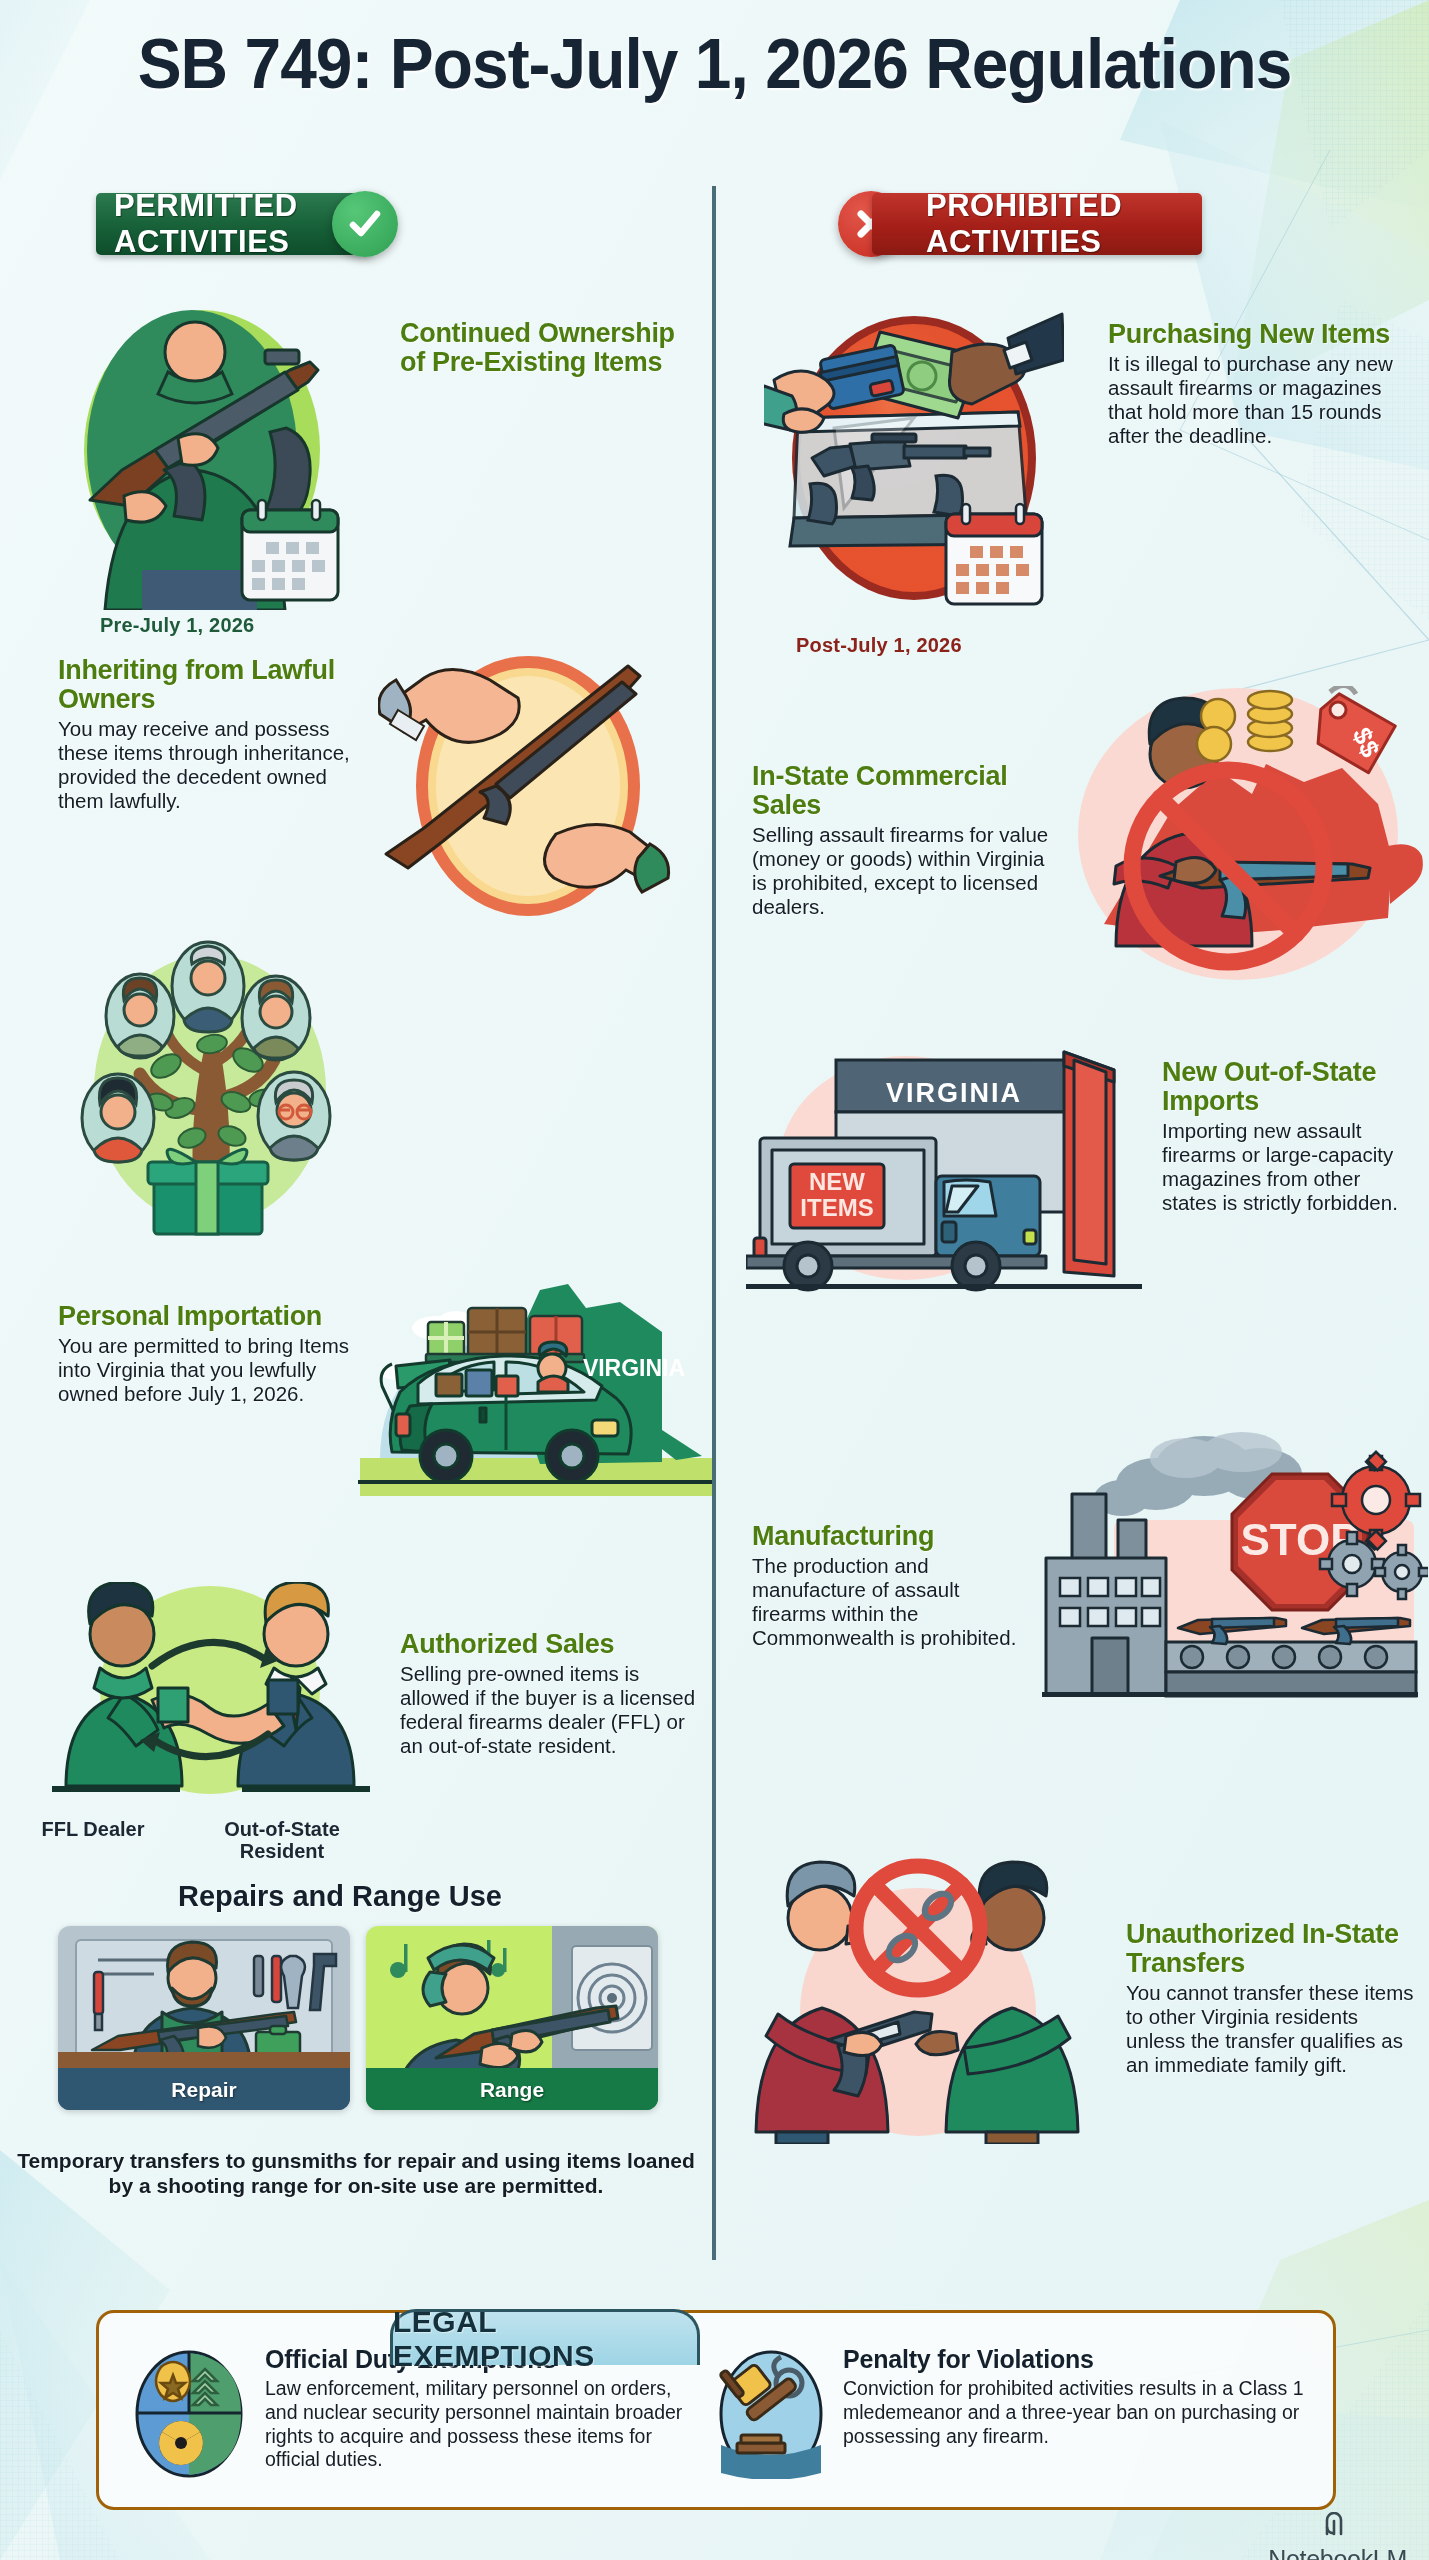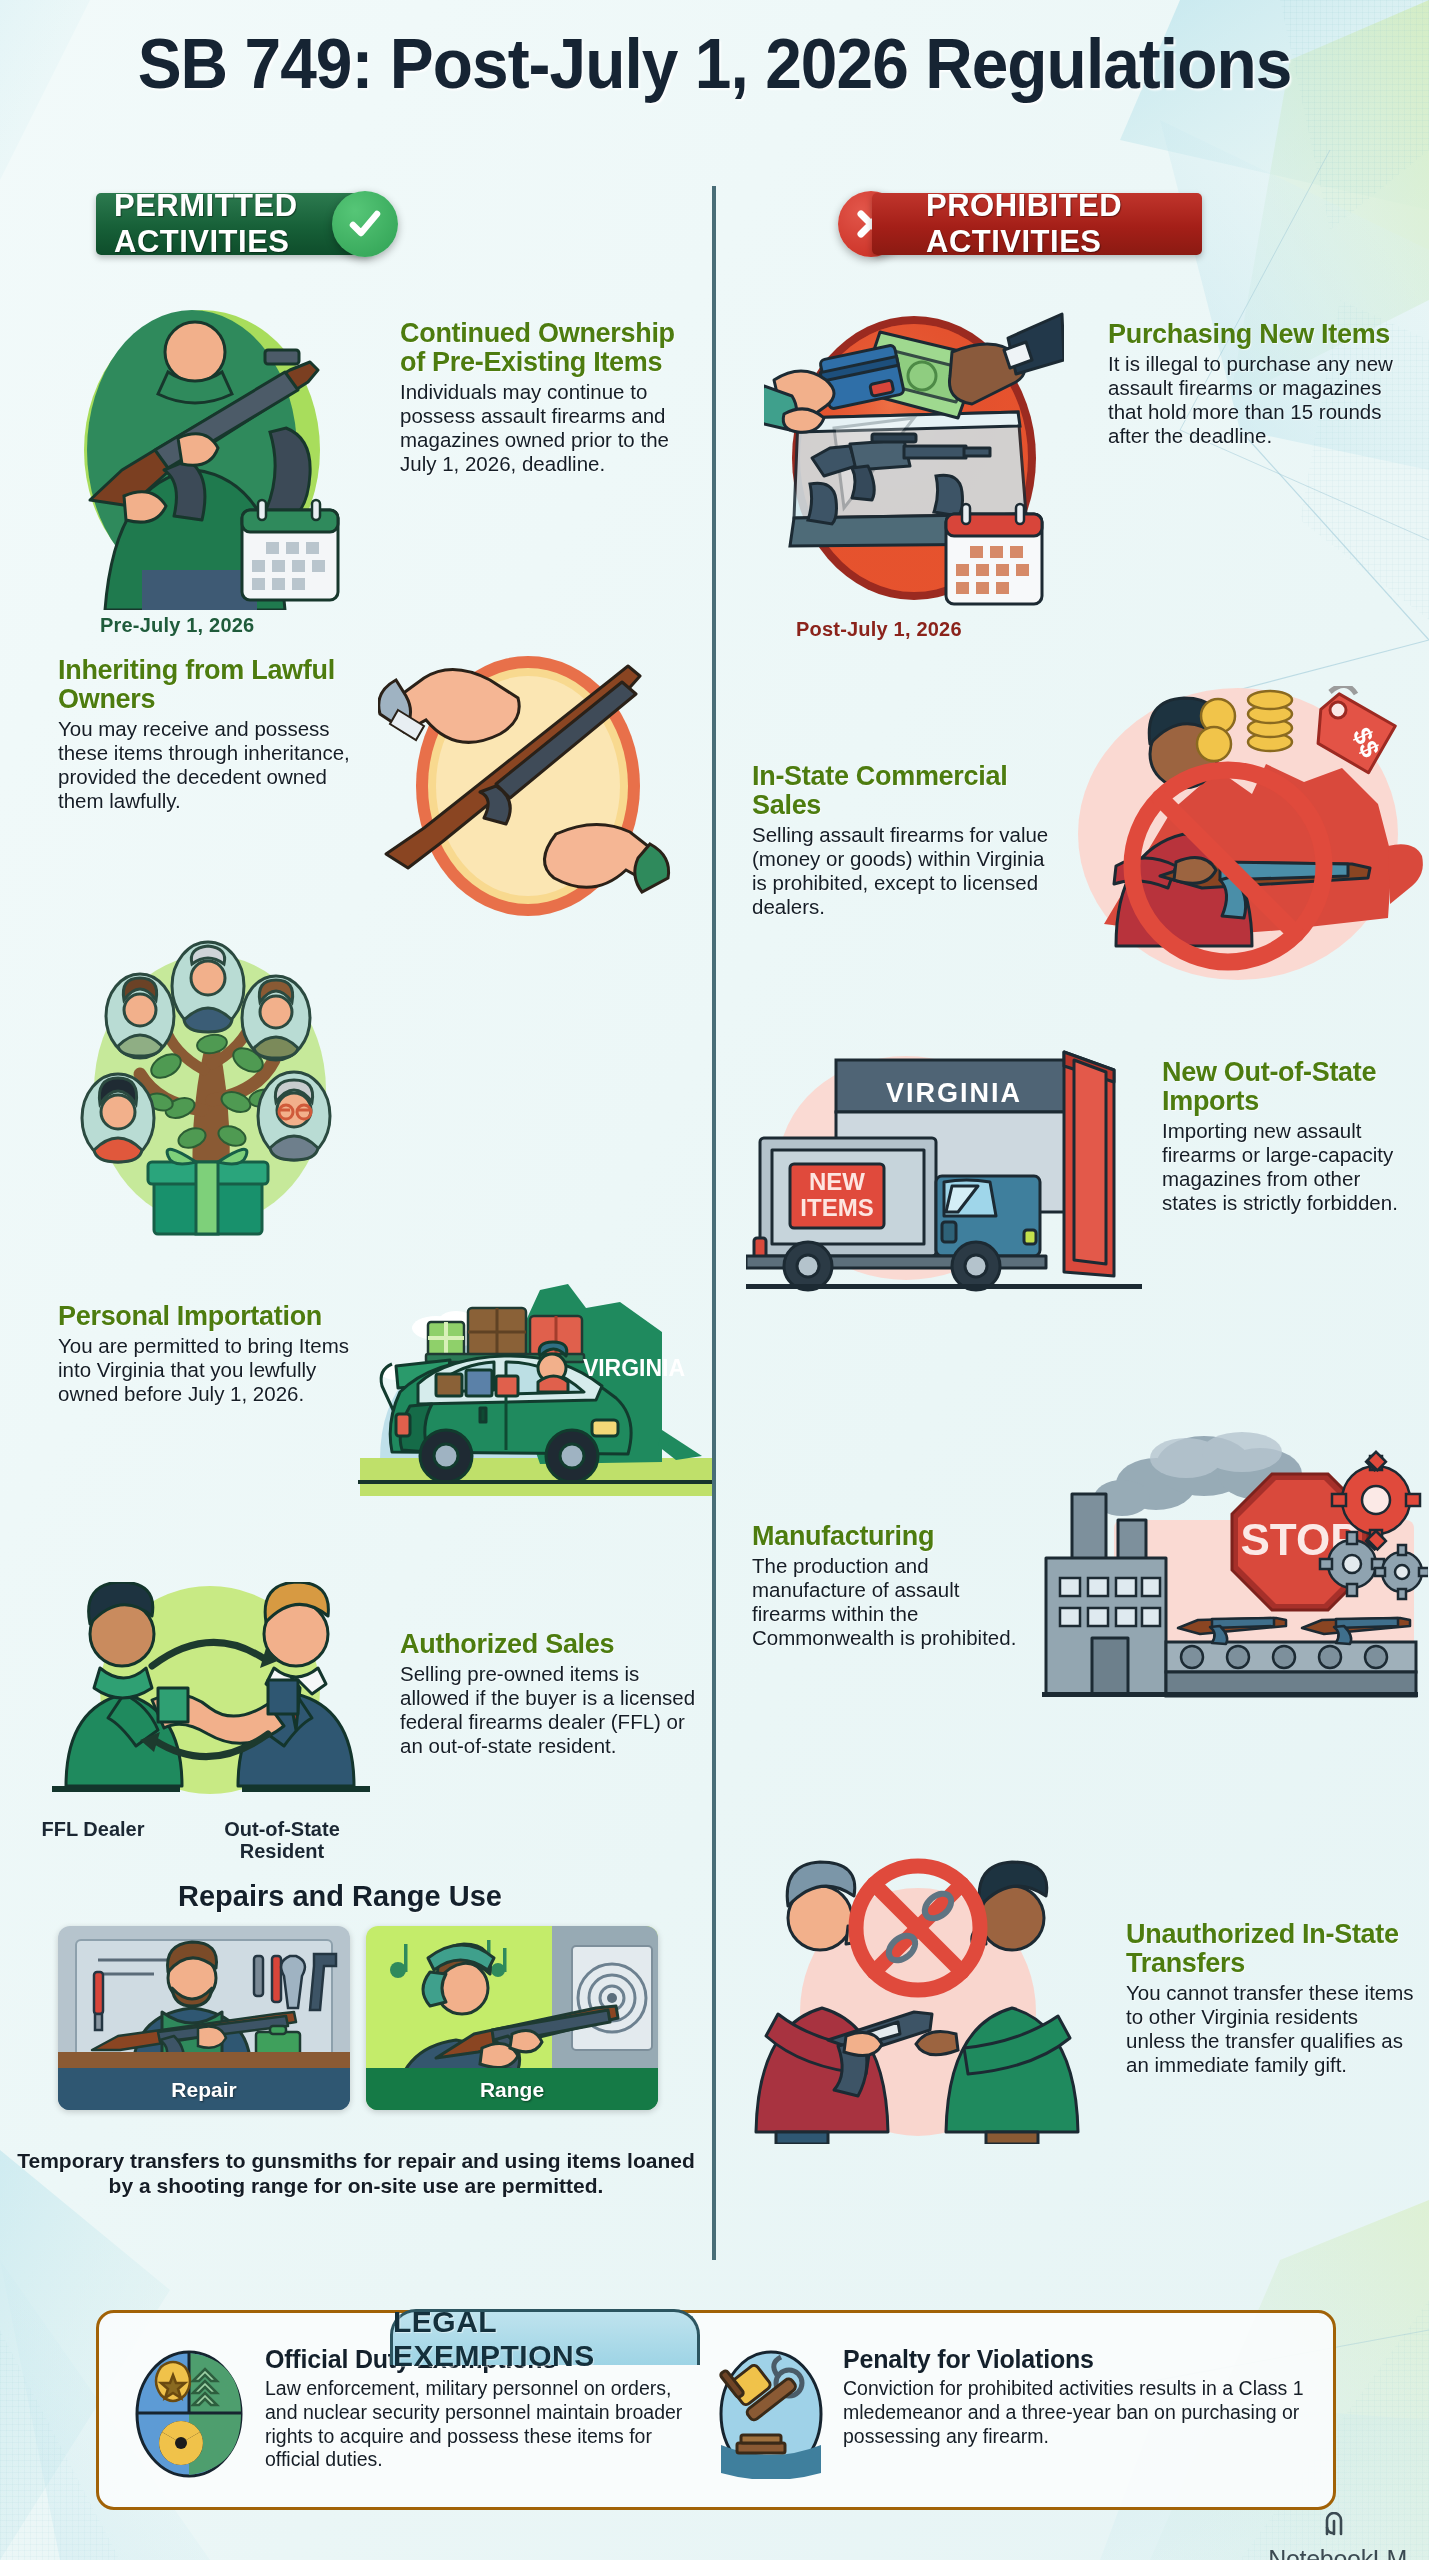--- a/index.html
+++ b/index.html
@@ -60,21 +60,21 @@
   
   .item { position:absolute; }
   .item .art { position:absolute; }
   .item .txt { position:absolute; }
   .h { font-size:27px; font-weight:bold; color:#4d7c0f; line-height:1.07;
        text-shadow:1px 1px 1px rgba(255,255,255,.7); letter-spacing:-.3px; }
   .b { font-size:20.5px; color:#151d26; line-height:1.17; margin-top:3px;
        text-shadow:1px 1px 1px rgba(255,255,255,.6); }
   .cap { font-size:20px; font-weight:bold; letter-spacing:.2px; }
   .cap-green { color:#1f5b3b; }
-  .cap-red { color:#8b231b; }
+  .cap-red { color:#8b231b;margin-top:16px; }
   .sublbl { font-size:20px; font-weight:bold; color:#1b2733; text-align:center; line-height:1.12; }
 
   .center-h { text-align:center; font-size:29px; font-weight:bold; color:#14202b;
               text-shadow:1px 1px 1px rgba(255,255,255,.7); }
   .center-b { text-align:center; font-size:21px; font-weight:bold; color:#151d26; line-height:1.2;
               text-shadow:1px 1px 1px rgba(255,255,255,.6); }
 
   
   .tile { position:absolute; border-radius:12px; overflow:hidden;
           box-shadow:0 2px 6px rgba(0,0,0,.18); }
@@ -221,21 +221,20 @@
               <rect x="252" y="250" width="13" height="12"></rect>
             <rect x="192" y="268" width="13" height="12"></rect>
               <rect x="212" y="268" width="13" height="12"></rect>
               <rect x="232" y="268" width="13" height="12"></rect>
           </g>
         </g>
       </svg>
     </div>
     <div class="txt" style="left:400px;top:9px;width:300px">
       <div class="h">Continued Ownership of Pre-Existing Items</div>
-      <div class="b">Individuals may continue to possess assault firearms and magazines owned prior to the July 1, 2026, deadline.</div>
     </div>
     <div class="cap cap-green" style="position:absolute;left:100px;top:304px">Pre-July 1, 2026</div>
   </div>
 
   <div class="item" style="left:0;top:648px;width:712px;height:300px">
     <div class="txt" style="left:58px;top:8px;width:310px">
       <div class="h">Inheriting from Lawful Owners</div>
       <div class="b">You may receive and possess these items through inheritance, provided the decedent owned them lawfully.</div>
     </div>
     <div class="art" style="left:378px;top:-12px;width:300px;height:290px">

